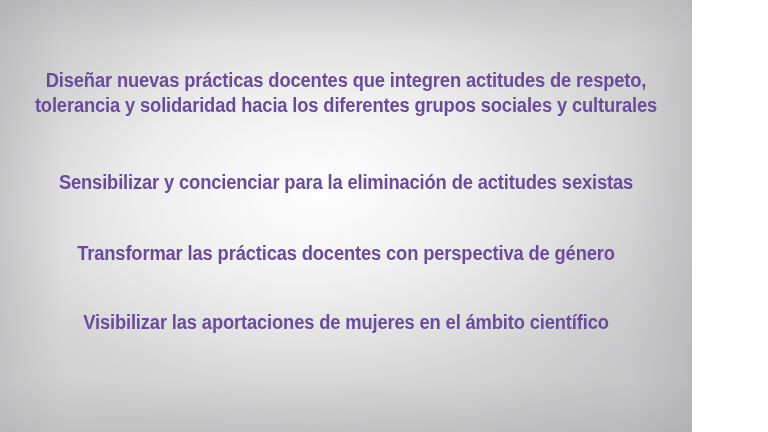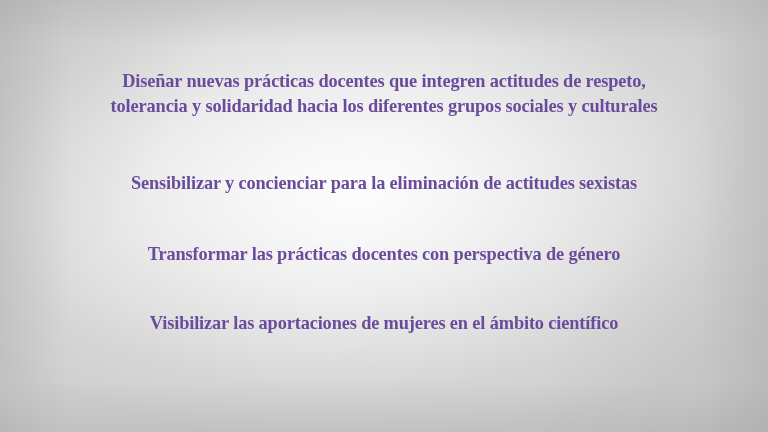--- a/index.html
+++ b/index.html
@@ -4,26 +4,26 @@
 <title>Slide</title>
 <style>
   html, body {
     margin: 0;
     padding: 0;
     background: #ffffff;
   }
 
   .slide {
     position: relative;
-    width: 768px;
+    width: 692px;
     height: 432px;
     overflow: hidden;
     
     background-color: #eab308;
-    font-family: Liberation Serif, serif;
+    font-family: Liberation Sans, sans-serif;
     -webkit-font-smoothing: antialiased;
   }
 
   
   .bg-layer {
     position: absolute;
     inset: 0;
     pointer-events: none;
   }
 

